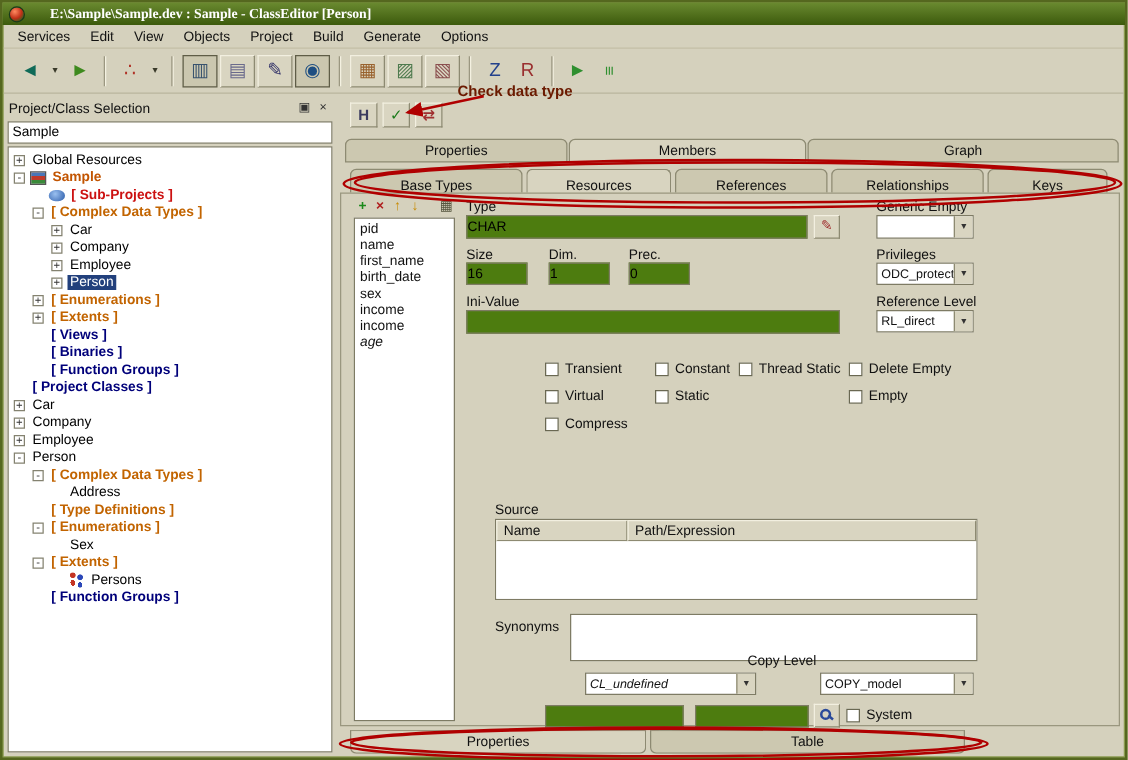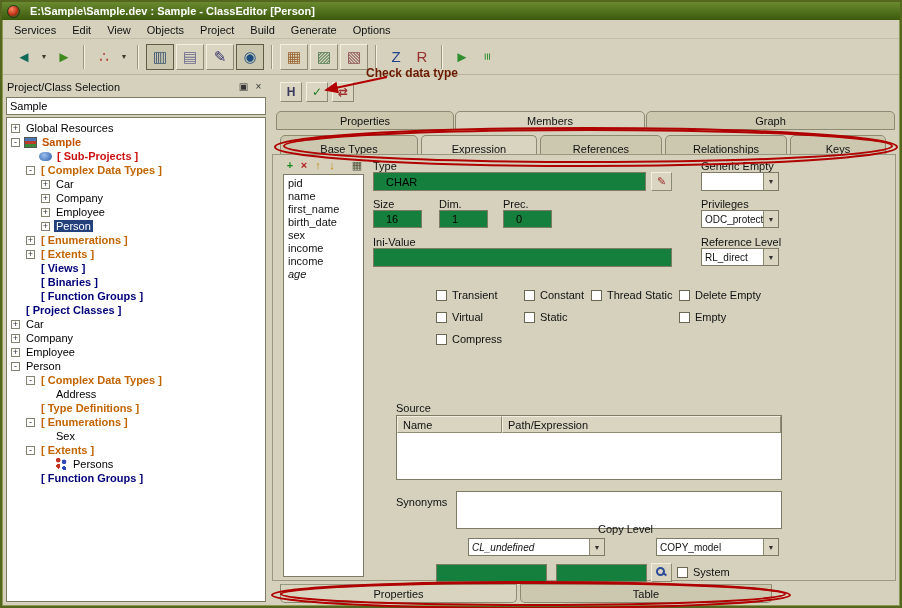--- a/index.html
+++ b/index.html
@@ -5,21 +5,21 @@
 :root{
   --bg:#d5d1bd; --bd-dark:#7e7b64; --bd-mid:#8d8a72; --bd-light:#f2efe0; --btn:#d9d5c1;
   --title1:#6a8a30; --title2:#3c5a0c;
 }
 *{margin:0;padding:0;box-sizing:border-box;}
 html,body{width:902px;height:608px;overflow:hidden;}
 body{position:relative;font-family:"Liberation Sans","DejaVu Sans",sans-serif;font-size:11px;color:#111;background:#55671f;}
 #window{position:absolute;inset:0;background:var(--bg);box-shadow:inset 0 0 0 2px #55671f, inset 0 0 0 3px #8a9a50;}
 
 
-#titlebar{position:absolute;left:2px;top:2px;right:2px;height:18px;background:linear-gradient(var(--title1),var(--title2));color:#fff;display:flex;align-items:center;gap:10px;padding:0 5px;font-weight:bold;white-space:nowrap;}
+#titlebar{position:absolute;left:2px;top:2px;right:2px;height:18px;background:linear-gradient(var(--title1),var(--title2));color:#fff;display:flex;align-items:center;gap:20px;padding:0 5px;font-weight:bold;white-space:nowrap;font-family:Liberation Serif, serif;}
 #app-icon{width:13px;height:13px;border-radius:50%;flex:none;background:radial-gradient(circle at 35% 30%,#ff8a60,#c03018 52%,#1e6a1e 88%);border:1px solid #1a3a1a;}
 #menubar{position:absolute;left:3px;top:21px;right:3px;height:18px;display:flex;align-items:center;padding-left:3px;border-bottom:1px solid #c3bfa6;}
 .menu-item{padding:2px 8px;cursor:default;}
 #toolbar{position:absolute;left:3px;top:39px;right:3px;height:36px;display:flex;align-items:center;padding-left:8px;border-bottom:1px solid #b9b59d;}
 .tb-btn{min-width:24px;height:25px;display:flex;align-items:center;justify-content:center;font-size:15px;margin:0 1px;}
 .tb-btn.small{min-width:0;width:12px;font-size:7px;}
 .tb-btn.frame{width:28px;height:26px;border:1px solid var(--bd-mid);border-top-color:var(--bd-light);border-left-color:var(--bd-light);background:var(--btn);}
 .tb-btn.pressed{border:1px solid #5f5d47;background:#cbc7af;}
 .tb-sep{width:0;height:24px;border-left:1px solid #9b9781;border-right:1px solid #f4f1e1;margin:0 6px;}
 .glyph{line-height:1;}
@@ -64,21 +64,21 @@
 #attr-box{position:absolute;left:10px;top:3px;width:81px;bottom:3px;}
 #attr-toolbar{position:absolute;left:0;top:0;right:0;height:15px;display:flex;align-items:center;}
 .at-icon{width:14px;height:14px;display:flex;align-items:center;justify-content:center;font-size:11px;font-weight:bold;}
 .at-icon.right{margin-left:auto;}
 #attribute-list{position:absolute;left:0;top:16px;right:0;bottom:0;background:#fff;border:1px solid var(--bd-dark);padding-top:2px;}
 .attr-item{height:13px;line-height:13px;padding:0 4px;white-space:nowrap;}
 .attr-item.ital{font-style:italic;}
 
 
 .flabel{position:absolute;white-space:nowrap;}
-.tfield{position:absolute;border:1px solid var(--bd-dark);background:#15803d;font:inherit;padding:0 12px;height:18px;}
+.tfield{position:absolute;border:1px solid var(--bd-dark);background:#4d7c0f;font:inherit;padding:0 0;height:18px;}
 .dropdown{position:absolute;background:#fff;border:1px solid var(--bd-dark);display:flex;align-items:stretch;}
 .dd-text{flex:1;padding:1px 3px;overflow:hidden;white-space:nowrap;font-size:10px;display:flex;align-items:center;}
 .dd-btn{width:15px;background:var(--btn);border-left:1px solid var(--bd-mid);display:flex;align-items:center;justify-content:center;font-size:7px;color:#333;}
 .btn3d{background:var(--btn);border:1px solid var(--bd-mid);border-top-color:var(--bd-light);border-left-color:var(--bd-light);display:flex;align-items:center;justify-content:center;}
 #lbl-type{left:100px;top:5px;}      #in-type{left:100px;top:17px;width:273px;height:19px;}
 #btn-type{position:absolute;left:378px;top:17px;width:21px;height:19px;}
 #btn-type .glyph{color:#a03030;font-size:11px;}
 #lbl-generic{left:428px;top:5px;}   #dd-generic{left:428px;top:17px;width:78px;height:19px;}
 #lbl-size{left:100px;top:43px;}     #in-size{left:100px;top:55px;width:49px;}
 #lbl-dim{left:166px;top:43px;}      #in-dim{left:166px;top:55px;width:49px;}
@@ -319,21 +319,21 @@
           <span class="glyph" style="color: rgb(160, 48, 48);">⇄</span>
         </span>
       </div>
     <div id="main-tab-bar">
         <div class="mtab" style="width: 178px;">Properties</div>
         <div class="mtab active" style="width: 190px;">Members</div>
         <div class="mtab" style="flex: 1 1 0%;">Graph</div>
       </div>
     <div id="sub-tab-bar">
         <div class="stab" style="width: 138px;">Base Types</div>
-        <div class="stab active" style="width: 116px;">Expression</div>
+        <div class="stab active" style="width: 116px;">Resources</div>
         <div class="stab" style="width: 122px;">References</div>
         <div class="stab" style="width: 122px;">Relationships</div>
         <div class="stab" style="width: 96px;">Keys</div>
       </div>
 
     <div id="content">
       <div id="attr-box">
         <div id="attr-toolbar">
             <span class="at-icon">
               <span class="glyph" style="color: rgb(28, 138, 28);">+</span>

